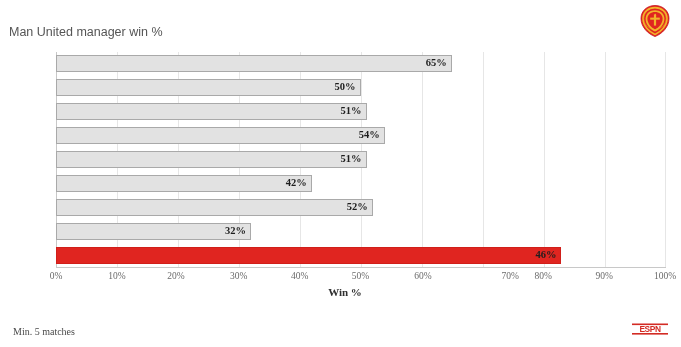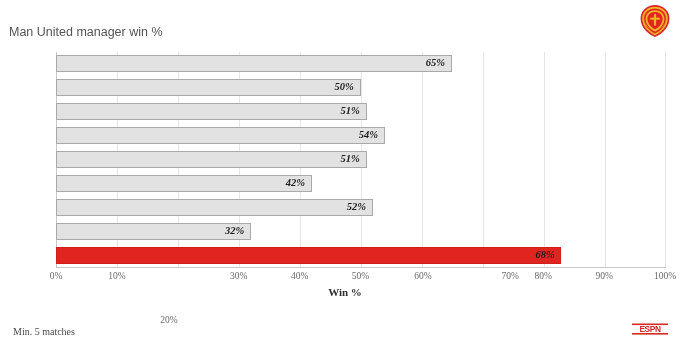--- a/index.html
+++ b/index.html
@@ -32,21 +32,21 @@
   .gridline{
     position:absolute;top:0;bottom:0;width:1px;background:#e6e6e6;
   }
   .axis-line{
     position:absolute;left:56px;top:267px;width:610px;height:1px;background:#c8c8c8;
   }
   .axis-left{
     position:absolute;left:56px;top:52px;width:1px;height:216px;background:#c8c8c8;
   }
 
-  .row{position:absolute;left:0;height:24px;font-style:italic;}
+  .row{position:absolute;left:0;height:24px;}
   .bar{
     position:absolute;left:0;top:3px;height:17px;
     background:#e2e2e2;border:1px solid #a9a9a9;
     box-sizing:border-box;
   }
   .bar.accent{background:#e02520;border-color:#d01f1a;}
   .val{
     position:absolute;top:5px;
     font-size:10.5px;font-weight:bold;color:#1e1e1e;
     white-space:nowrap;
@@ -138,28 +138,28 @@
       <div class="row" style="left: 56px; top: 196px; width: 609px;">
         <div class="bar" style="width: 316.68px;"></div>
         <div class="val" style="left: 290.68px;">52%</div>
       </div>
       <div class="row" style="left: 56px; top: 220px; width: 609px;">
         <div class="bar" style="width: 194.88px;"></div>
         <div class="val" style="left: 168.88px;">32%</div>
       </div>
       <div class="row" style="left: 56px; top: 244px; width: 609px;">
         <div class="bar accent" style="width: 505.47px;"></div>
-        <div class="val" style="left: 479.47px;">68%</div>
+        <div class="val" style="left: 479.47px;">46%</div>
       </div>
     </div>
 
   <div id="xticks">
       <div class="xtick" style="left: 56px;">0%</div>
       <div class="xtick" style="left: 116.9px;">10%</div>
-      <div class="xtick" style="left: 169px; margin-top: 44px;">20%</div>
+      <div class="xtick" style="left: 176px;">20%</div>
       <div class="xtick" style="left: 238.7px;">30%</div>
       <div class="xtick" style="left: 299.6px;">40%</div>
       <div class="xtick" style="left: 360.5px;">50%</div>
       <div class="xtick" style="left: 423px;">60%</div>
       <div class="xtick" style="left: 482.3px; margin-left: 28px;">70%</div>
       <div class="xtick" style="left: 543.2px;">80%</div>
       <div class="xtick" style="left: 604.1px;">90%</div>
       <div class="xtick" style="left: 665px;">100%</div>
     </div>
   <div class="xtitle">Win %</div>

